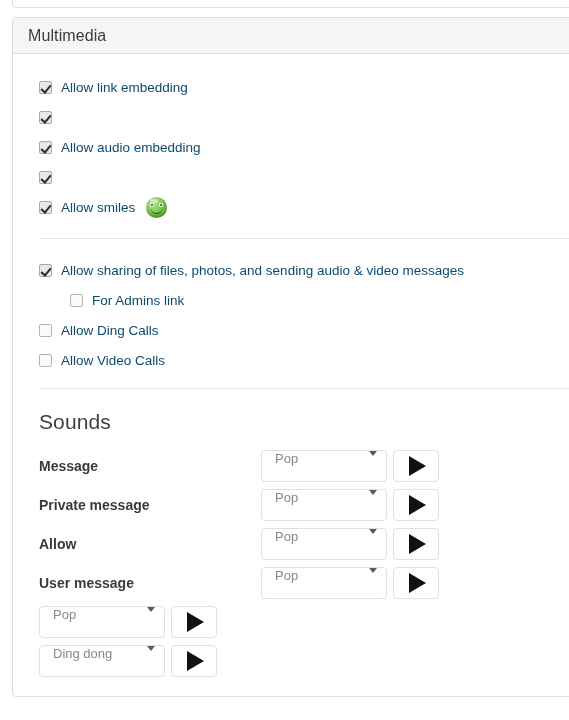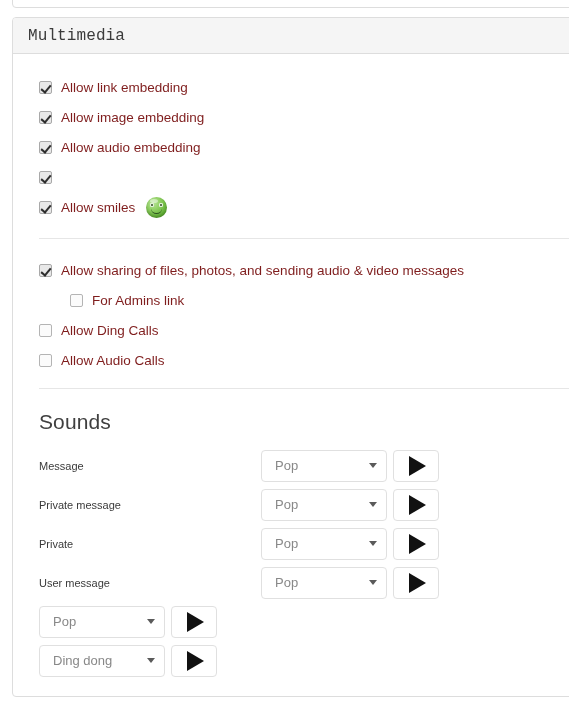--- a/index.html
+++ b/index.html
@@ -50,21 +50,20 @@
     display: flex;
     align-items: center;
     padding: 0 15px;
     box-sizing: border-box;
   }
   .panel-title {
     font-size: 16px;
     color: #3b3b3b;
     font-weight: normal;
     letter-spacing: .1px;
-    font-family: Liberation Mono, monospace;
   }
 
   .panel-body {
     padding: 18px 15px 10px 15px;
   }
 
   
   .cb-row {
     display: flex;
     align-items: center;
@@ -94,21 +93,21 @@
     top: 1px;
     width: 4px;
     height: 8px;
     border: solid #2d2d2d;
     border-width: 0 2px 2px 0;
     transform: rotate(40deg);
   }
 
   .cb-label {
     font-size: 13.5px;
-    color: #7f1d1d;
+    color: #0c4a6e;
     margin-left: 9px;
     white-space: nowrap;
   }
 
   .smile {
     margin-left: 11px;
     width: 21px;
     height: 21px;
     border-radius: 50%;
     background: radial-gradient(circle at 34% 28%, #b9e59b 0%, #8fcf62 35%, #5fae33 72%, #3e8d1d 100%);
@@ -174,35 +173,34 @@
     letter-spacing: .1px;
   }
 
   .sound-row {
     display: flex;
     align-items: center;
     height: 39px;
     padding-left: 11px;
   }
   .sound-label {
-    font-size: 11px;
-    font-weight: normal;
+    font-size: 14px;
+    font-weight: bold;
     color: #3a3a3a;
     width: 222px;
     flex: 0 0 auto;
   }
   .select {
     width: 126px;
     height: 32px;
     box-sizing: border-box;
     border: 1px solid #e0e0e0;
     border-radius: 4px;
     background: #ffffff;
     display: flex;
-    align-items: center;
     justify-content: space-between;
     padding: 0 9px 0 13px;
     flex: 0 0 auto;
   }
   .select-value {
     font-size: 13px;
     color: #888888;
   }
   .caret {
     width: 0; height: 0;
@@ -244,21 +242,20 @@
 
   <div class="panel-body">
 
     <div id="group1">
         <div class="cb-row">
           <span class="cbox checked"></span>
           <span class="cb-label">Allow link embedding</span>
         </div>
         <div class="cb-row">
           <span class="cbox checked"></span>
-          <span class="cb-label">Allow image embedding</span>
         </div>
         <div class="cb-row">
           <span class="cbox checked"></span>
           <span class="cb-label">Allow audio embedding</span>
         </div>
         <div class="cb-row">
           <span class="cbox checked"></span>
         </div>
         <div class="cb-row">
           <span class="cbox checked"></span>
@@ -284,21 +281,21 @@
         <div class="cb-row indent">
           <span class="cbox"></span>
           <span class="cb-label">For Admins link</span>
         </div>
         <div class="cb-row">
           <span class="cbox"></span>
           <span class="cb-label">Allow Ding Calls</span>
         </div>
         <div class="cb-row">
           <span class="cbox"></span>
-          <span class="cb-label">Allow Audio Calls</span>
+          <span class="cb-label">Allow Video Calls</span>
         </div>
       </div>
 
     <div class="gap-b"></div>
     <div class="hr"></div>
 
     <div class="sounds-title">Sounds</div>
 
     <div id="sound-rows">
         <div class="sound-row">
@@ -315,21 +312,21 @@
           <div class="sound-label">Private message</div>
           <div class="select">
             <span class="select-value">Pop</span>
             <span class="caret"></span>
           </div>
           <div class="play-btn">
             <span class="play-tri"></span>
           </div>
         </div>
         <div class="sound-row">
-          <div class="sound-label">Private</div>
+          <div class="sound-label">Allow</div>
           <div class="select">
             <span class="select-value">Pop</span>
             <span class="caret"></span>
           </div>
           <div class="play-btn">
             <span class="play-tri"></span>
           </div>
         </div>
         <div class="sound-row">
           <div class="sound-label">User message</div>

